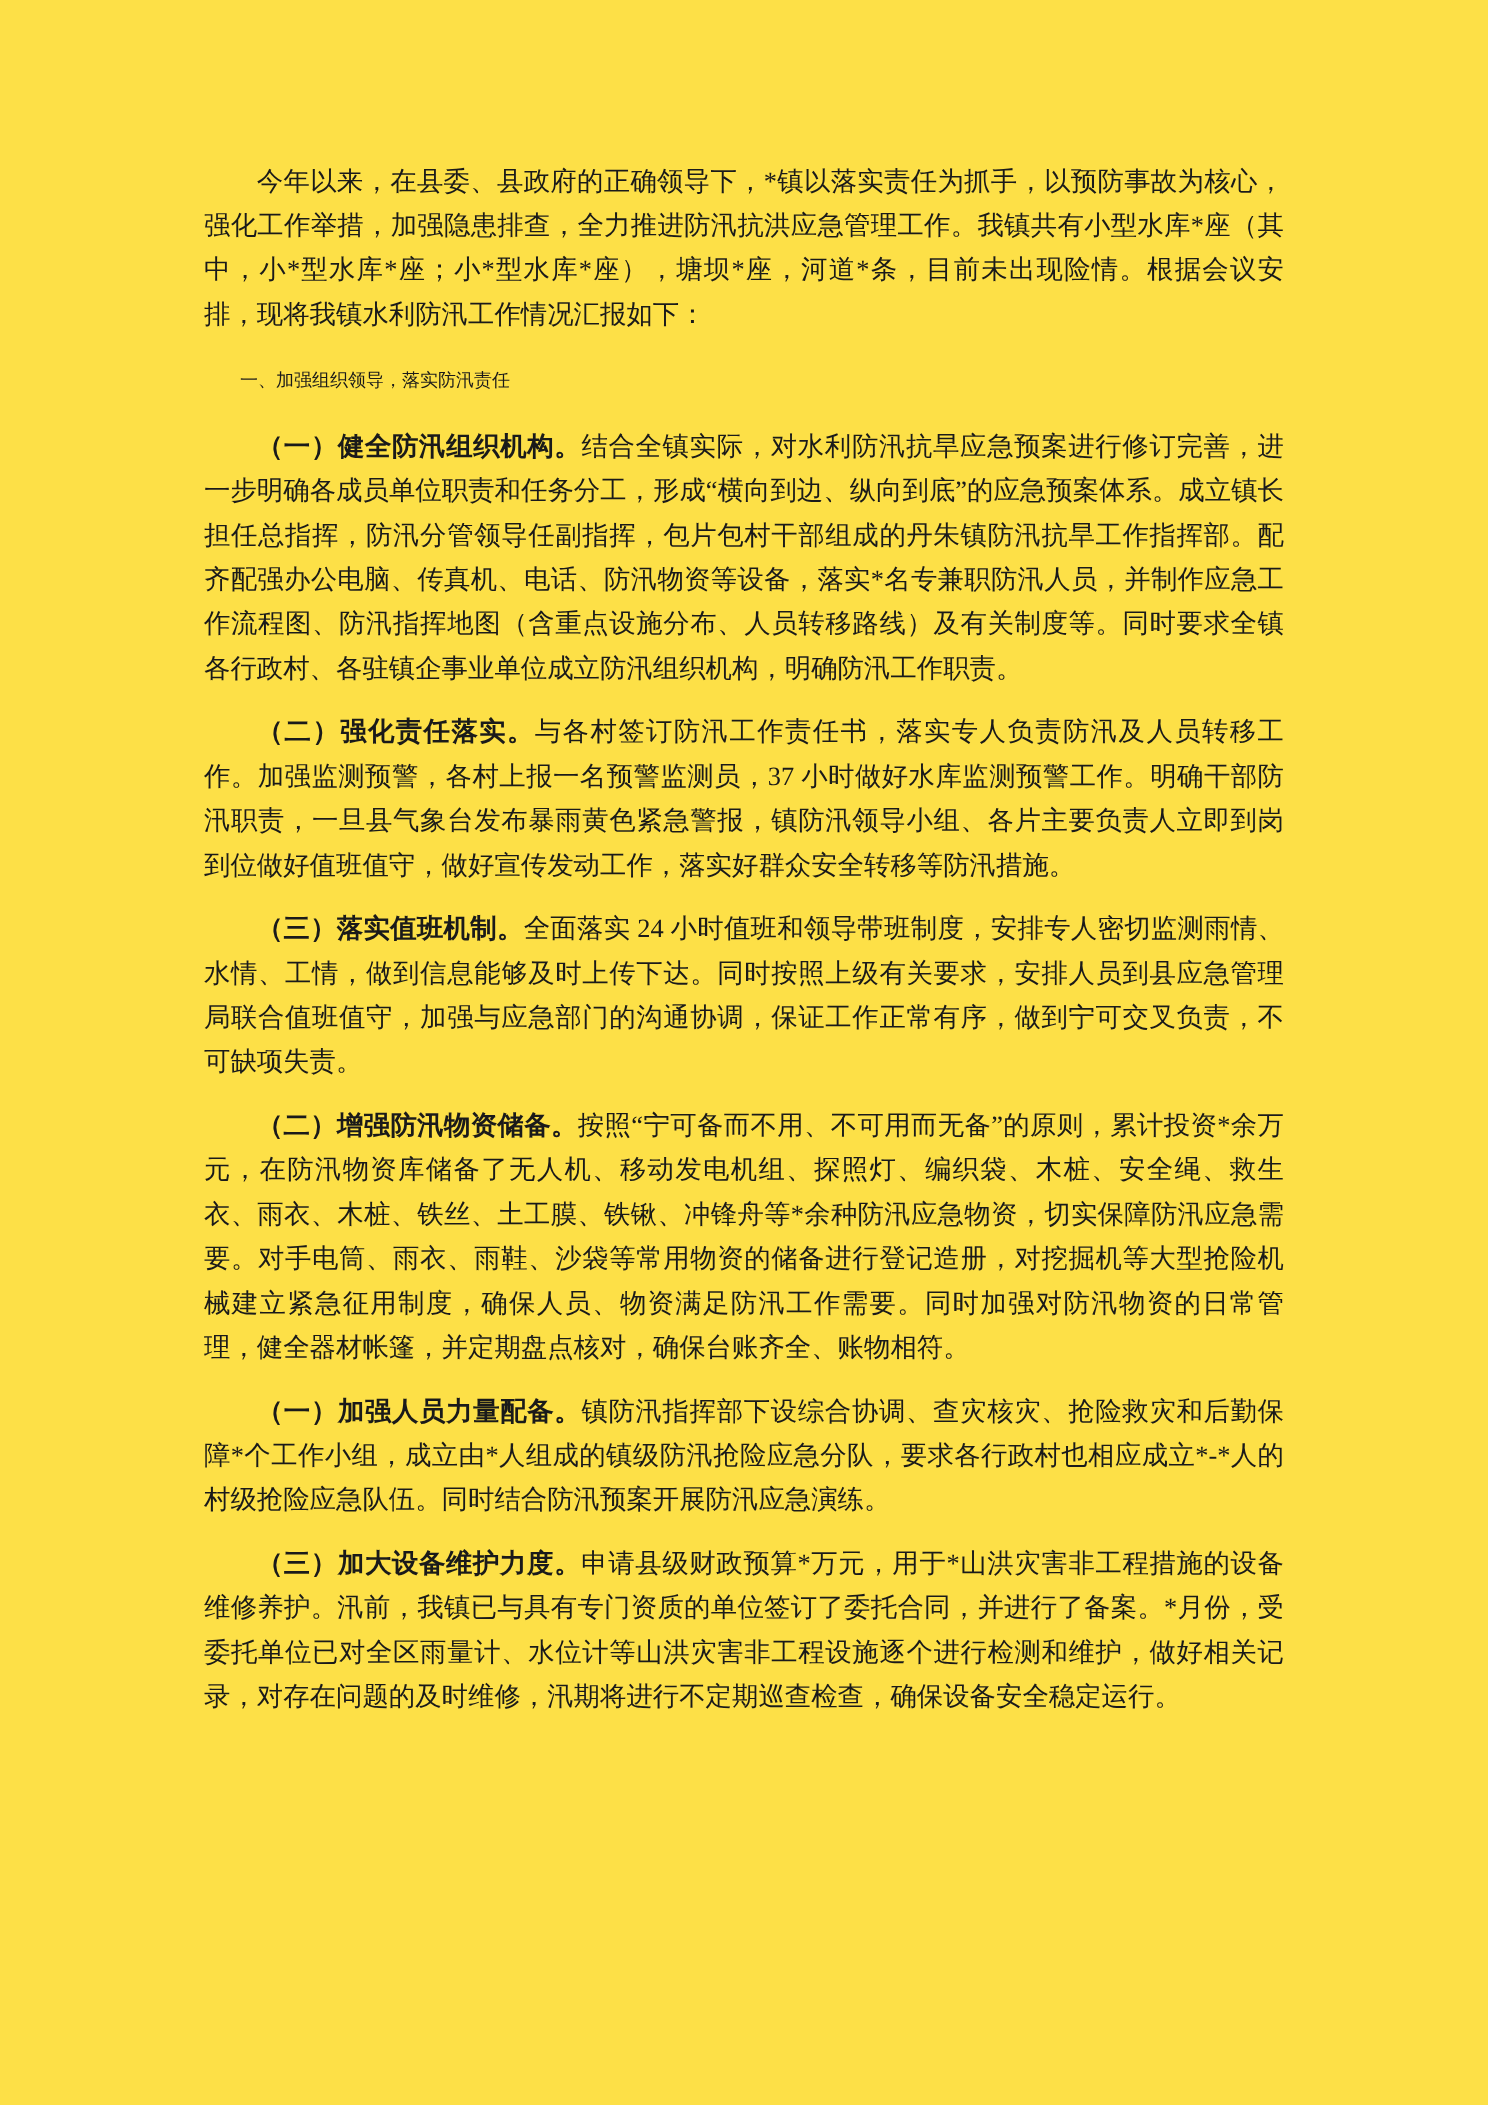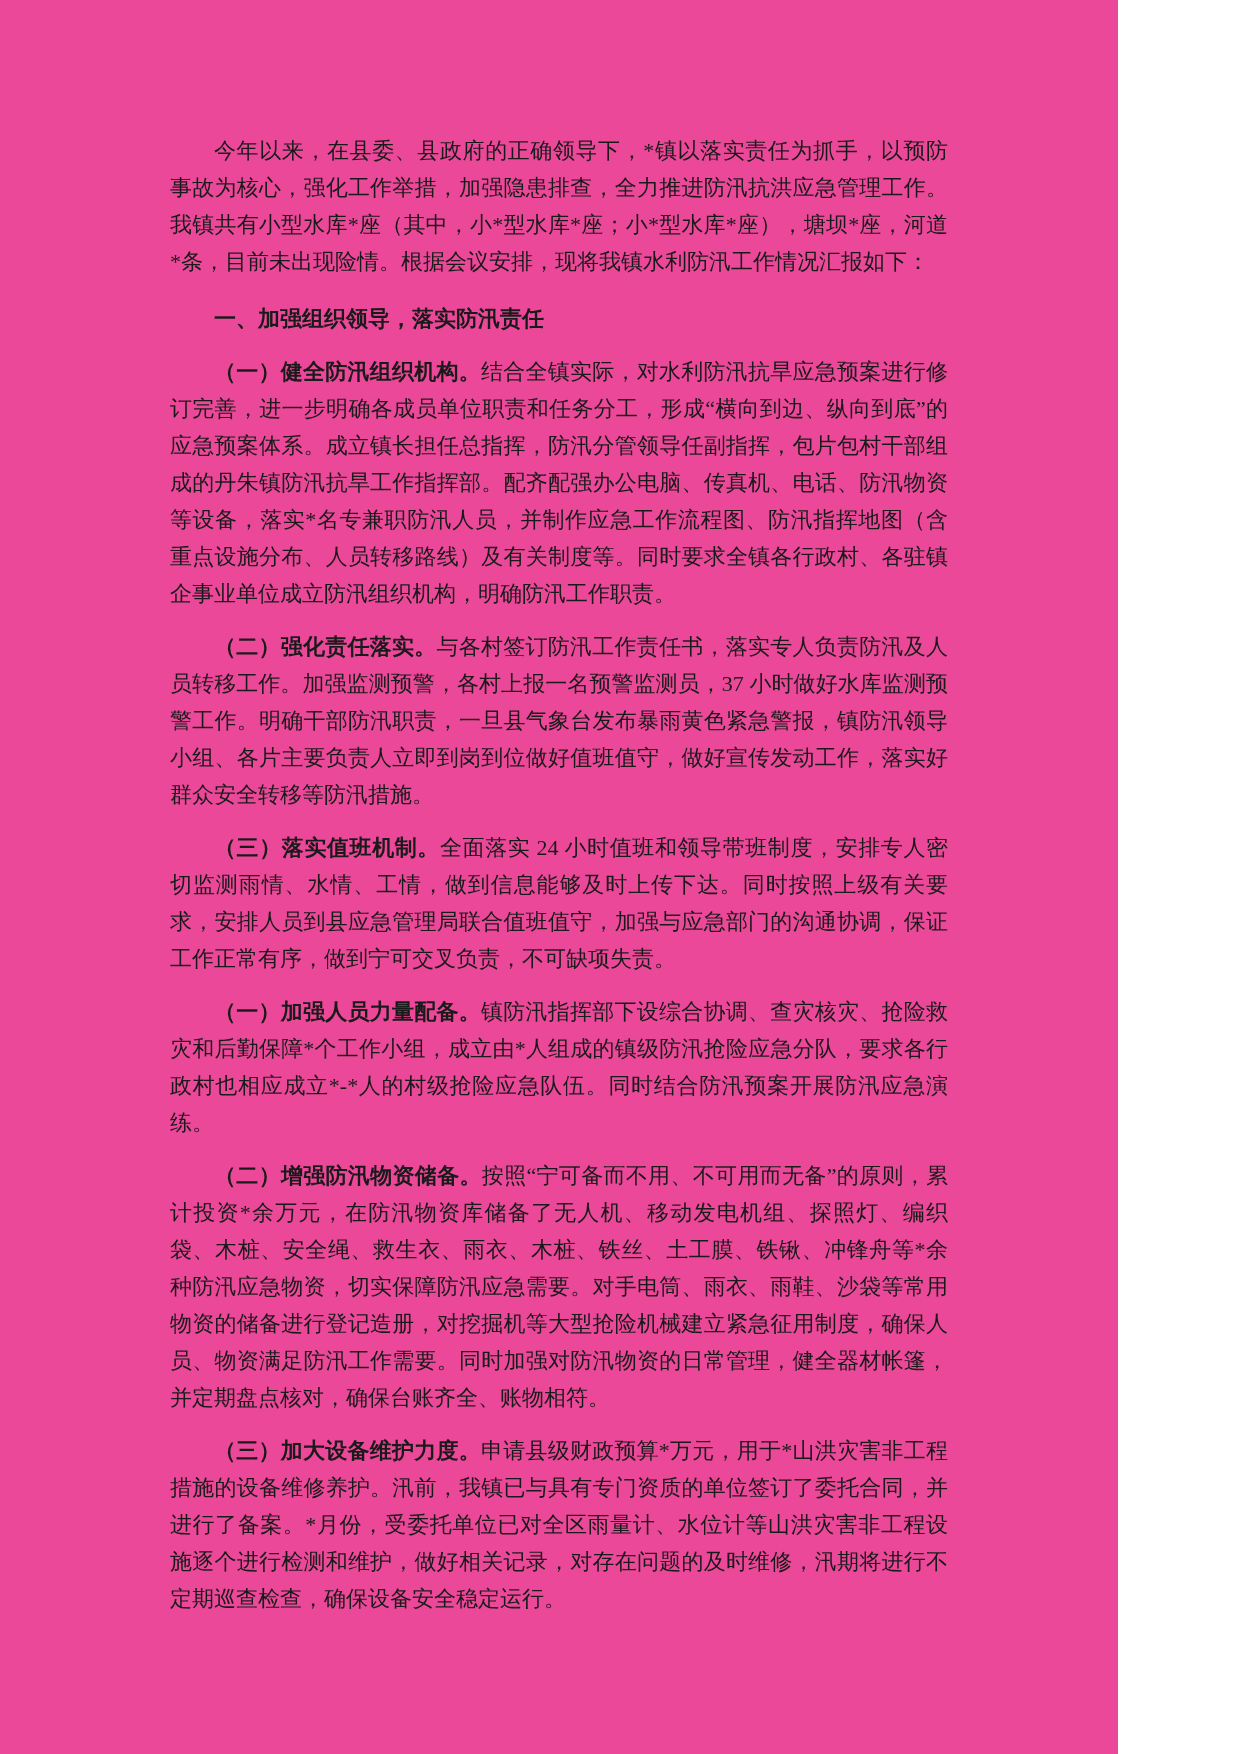--- a/index.html
+++ b/index.html
@@ -7,55 +7,55 @@
     margin: 0;
     padding: 0;
     background: #ffffff;
   }
   body {
     width: 1240px;
     height: 1754px;
     overflow: hidden;
   }
   .page {
-    width: 1118px;
+    width: 1240px;
     min-height: 1754px;
-    background: #ec4899;
+    background: #fde047;
     padding: 132px 170px 80px 170px;
   }
   .doc-content {
     font-family: "Liberation Serif", "DejaVu Serif", serif;
     font-size: 22px;
     line-height: 37px;
     color: #1a1a1a;
     text-align: justify;
   }
   .doc-content p {
     margin: 0 0 16px 0;
     text-indent: 2em;
   }
   .doc-content h2 {
-    font-size: 22px;
+    font-size: 15px;
     line-height: 37px;
-    font-weight: bold;
+    font-weight: normal;
     margin: 20px 0 16px 0;
     text-indent: 2em;
     color: #1a1a1a;
   }
   .doc-content strong {
     font-weight: bold;
   }
 </style>
 </head>
 <body>
 
 <div class="page">
   <div class="doc-content" id="doc-content">
       <p><span>今年以来，在县委、县政府的正确领导下，*镇以落实责任为抓手，以预防事故为核心，强化工作举措，加强隐患排查，全力推进防汛抗洪应急管理工作。我镇共有小型水库*座（其中，小*型水库*座；小*型水库*座），塘坝*座，河道*条，目前未出现险情。根据会议安排，现将我镇水利防汛工作情况汇报如下：</span></p>
       <h2>一、加强组织领导，落实防汛责任</h2>
       <p><strong>（一）健全防汛组织机构。</strong><span>结合全镇实际，对水利防汛抗旱应急预案进行修订完善，进一步明确各成员单位职责和任务分工，形成“横向到边、纵向到底”的应急预案体系。成立镇长担任总指挥，防汛分管领导任副指挥，包片包村干部组成的丹朱镇防汛抗旱工作指挥部。配齐配强办公电脑、传真机、电话、防汛物资等设备，落实*名专兼职防汛人员，并制作应急工作流程图、防汛指挥地图（含重点设施分布、人员转移路线）及有关制度等。同时要求全镇各行政村、各驻镇企事业单位成立防汛组织机构，明确防汛工作职责。</span></p>
       <p><strong>（二）强化责任落实。</strong><span>与各村签订防汛工作责任书，落实专人负责防汛及人员转移工作。加强监测预警，各村上报一名预警监测员，37 小时做好水库监测预警工作。明确干部防汛职责，一旦县气象台发布暴雨黄色紧急警报，镇防汛领导小组、各片主要负责人立即到岗到位做好值班值守，做好宣传发动工作，落实好群众安全转移等防汛措施。</span></p>
       <p><strong>（三）落实值班机制。</strong><span>全面落实 24 小时值班和领导带班制度，安排专人密切监测雨情、水情、工情，做到信息能够及时上传下达。同时按照上级有关要求，安排人员到县应急管理局联合值班值守，加强与应急部门的沟通协调，保证工作正常有序，做到宁可交叉负责，不可缺项失责。</span></p>
+      <p><strong>（二）增强防汛物资储备。</strong><span>按照“宁可备而不用、不可用而无备”的原则，累计投资*余万元，在防汛物资库储备了无人机、移动发电机组、探照灯、编织袋、木桩、安全绳、救生衣、雨衣、木桩、铁丝、土工膜、铁锹、冲锋舟等*余种防汛应急物资，切实保障防汛应急需要。对手电筒、雨衣、雨鞋、沙袋等常用物资的储备进行登记造册，对挖掘机等大型抢险机械建立紧急征用制度，确保人员、物资满足防汛工作需要。同时加强对防汛物资的日常管理，健全器材帐篷，并定期盘点核对，确保台账齐全、账物相符。</span></p>
       <p><strong>（一）加强人员力量配备。</strong><span>镇防汛指挥部下设综合协调、查灾核灾、抢险救灾和后勤保障*个工作小组，成立由*人组成的镇级防汛抢险应急分队，要求各行政村也相应成立*-*人的村级抢险应急队伍。同时结合防汛预案开展防汛应急演练。</span></p>
-      <p><strong>（二）增强防汛物资储备。</strong><span>按照“宁可备而不用、不可用而无备”的原则，累计投资*余万元，在防汛物资库储备了无人机、移动发电机组、探照灯、编织袋、木桩、安全绳、救生衣、雨衣、木桩、铁丝、土工膜、铁锹、冲锋舟等*余种防汛应急物资，切实保障防汛应急需要。对手电筒、雨衣、雨鞋、沙袋等常用物资的储备进行登记造册，对挖掘机等大型抢险机械建立紧急征用制度，确保人员、物资满足防汛工作需要。同时加强对防汛物资的日常管理，健全器材帐篷，并定期盘点核对，确保台账齐全、账物相符。</span></p>
       <p><strong>（三）加大设备维护力度。</strong><span>申请县级财政预算*万元，用于*山洪灾害非工程措施的设备维修养护。汛前，我镇已与具有专门资质的单位签订了委托合同，并进行了备案。*月份，受委托单位已对全区雨量计、水位计等山洪灾害非工程设施逐个进行检测和维护，做好相关记录，对存在问题的及时维修，汛期将进行不定期巡查检查，确保设备安全稳定运行。</span></p>
     </div>
 </div>
 
 </body></html>

